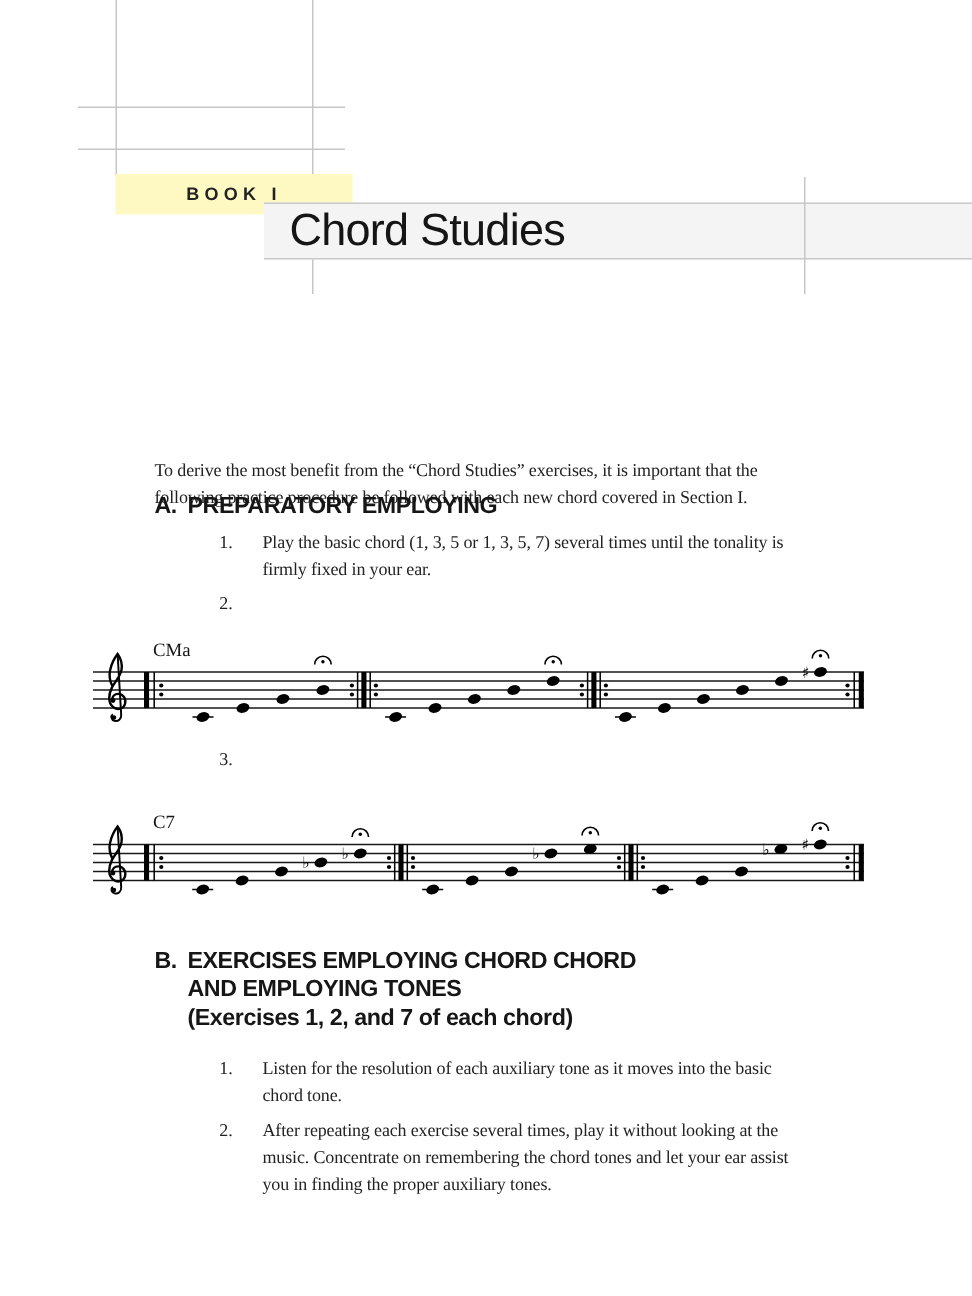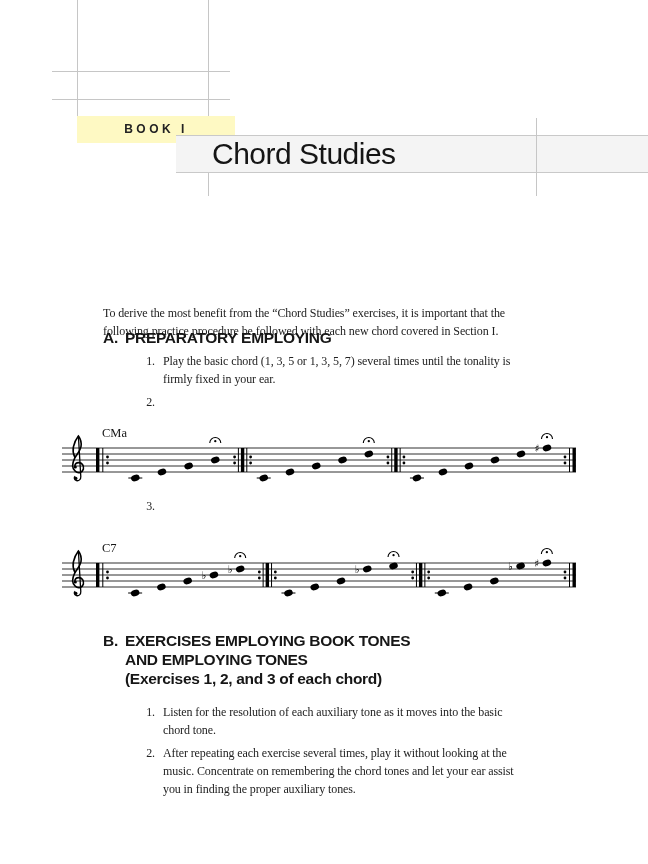--- a/index.html
+++ b/index.html
@@ -9,24 +9,24 @@
   .vl-left{left:77px;top:0;width:1px;height:117px;}
   .vl-mid{left:208px;top:0;width:1px;height:196px;}
   .hl-top{left:52px;top:71px;width:178px;height:1px;}
   .hl-bot{left:52px;top:99px;width:178px;height:1px;}
   .book-box{position:absolute;left:77px;top:72px;width:158px;height:27px;background:#fef9c3;
             text-align:center;line-height:27px;font-family:"Liberation Sans",sans-serif;
             font-weight:bold;font-size:12px;letter-spacing:3.5px;color:#232323;margin-top:44px;}
   .title-band{position:absolute;left:176px;top:135px;width:472px;height:36px;background:#f4f4f4;
               border-top:1px solid #c9c9c9;border-bottom:1px solid #c9c9c9;}
   .vl-right{left:536px;top:118px;width:1px;height:78px;}
-  .title{position:absolute;left:212px;top:137px;font-family:"Liberation Sans",sans-serif;
+  .title{position:absolute;left:193px;top:137px;font-family:"Liberation Sans",sans-serif;
          font-size:30px;letter-spacing:-0.5px;color:#151515;white-space:nowrap;}
   .serif{font-size:12px;line-height:18px;letter-spacing:-0.1px;color:#222222;}
-  .line{white-space:nowrap;}
+  .line{white-space:nowrap;margin-left:12px;}
   .intro{position:absolute;left:103px;top:264px;margin-top:40px;}
   .heading{position:absolute;font-family:"Liberation Sans",sans-serif;font-weight:bold;
            font-size:15.5px;line-height:19px;letter-spacing:-0.3px;color:#161616;white-space:nowrap;}
   .h-a{left:103px;top:328px;}
   .h-b{left:103px;top:631px;}
   .hrow{display:flex;}
   .hprefix{display:inline-block;width:22px;flex:0 0 22px;}
   .hindent{margin-left:22px;}
   .list{position:absolute;}
   .list-a{left:121px;top:352px;}
@@ -199,24 +199,24 @@
       <circle cx="486.8666666666667" cy="13.2" r="1.15" fill="#000"></circle>
       <circle cx="505" cy="33" r="1.4" fill="#000"></circle>
       <circle cx="505" cy="39" r="1.4" fill="#000"></circle>
       <line x1="509.5" y1="24" x2="509.5" y2="48" stroke="#000" stroke-width="1"></line>
       <rect x="512.5" y="24" width="3.4" height="24" fill="#000"></rect>
     </svg>
 
   <div class="heading h-b">
     <div class="hrow">
       <span class="hprefix">B.</span>
-      <span>EXERCISES EMPLOYING BOOK TONES</span>
+      <span>EXERCISES EMPLOYING CHORD CHORD</span>
     </div>
     <div class="hindent">AND EMPLOYING TONES</div>
-    <div class="hindent">(Exercises 1, 2, and 3 of each chord)</div>
+    <div class="hindent">(Exercises 1, 2, and 7 of each chord)</div>
   </div>
 
   <div class="list list-b serif">
     <div class="item">
       <span class="num">1.</span>
       <span class="line">Listen for the resolution of each auxiliary tone as it moves into the basic<br>chord tone.</span>
     </div>
     <div class="item">
       <span class="num">2.</span>
       <span class="line">After repeating each exercise several times, play it without looking at the<br>music. Concentrate on remembering the chord tones and let your ear assist<br>you in finding the proper auxiliary tones.</span>

